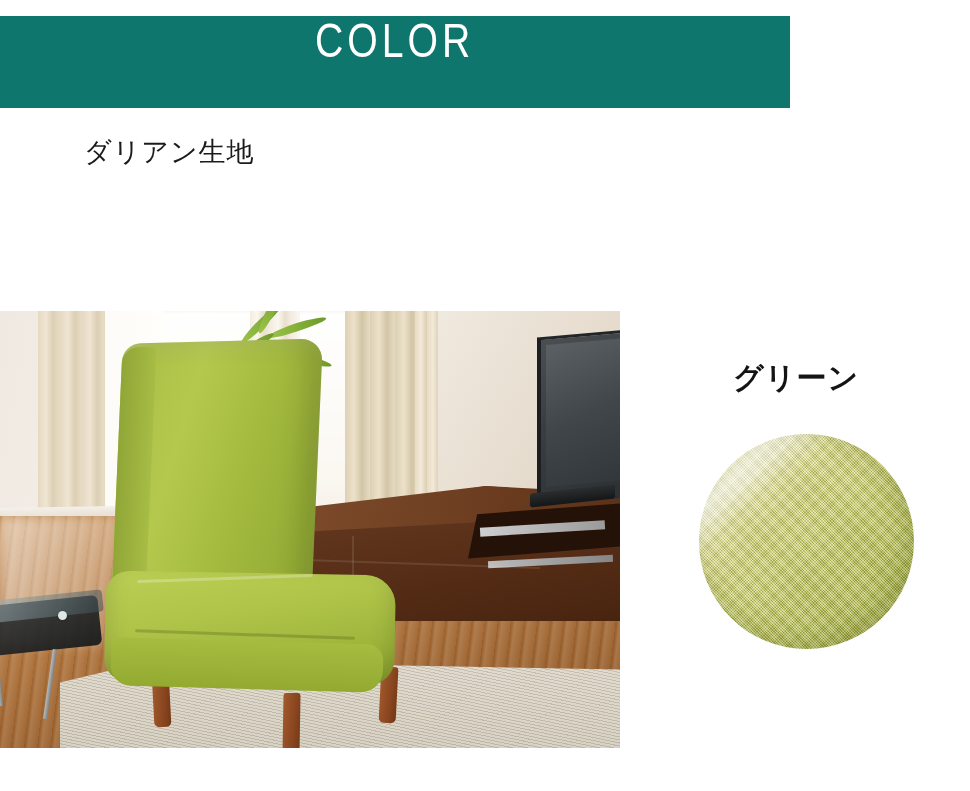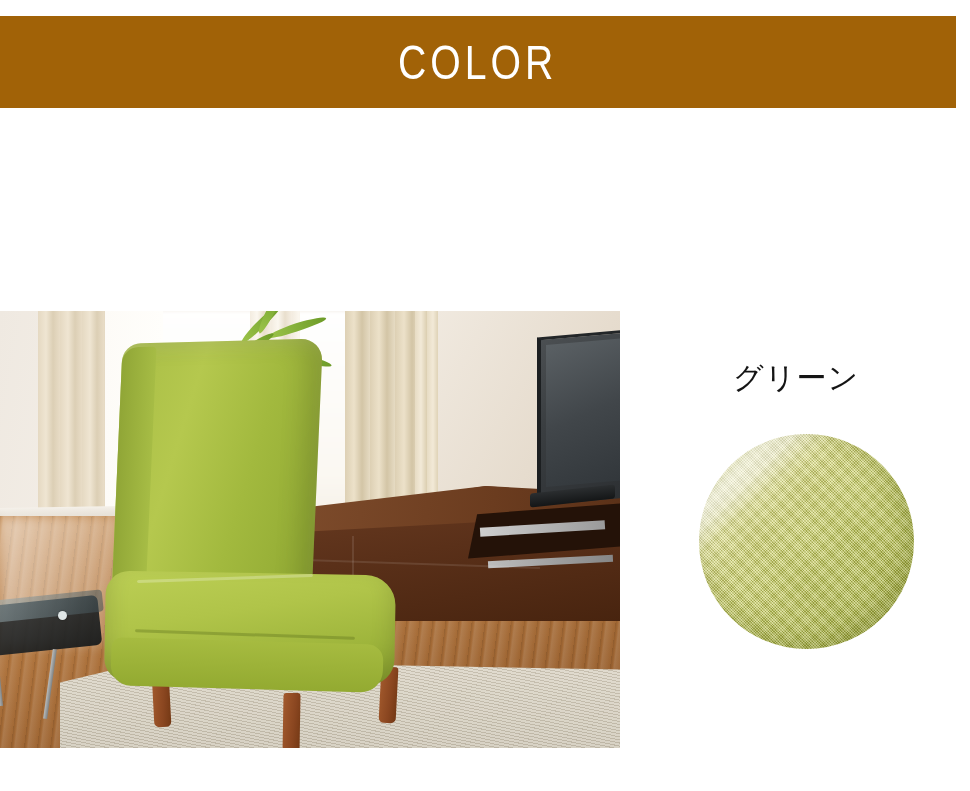--- a/index.html
+++ b/index.html
@@ -7,23 +7,23 @@
     width:970px;height:791px;
     background:#ffffff;
     font-family:"Liberation Sans","DejaVu Sans",sans-serif;
     overflow:hidden;
     position:relative;
   }
   .page{position:relative;width:970px;height:791px;background:#fff;}
 
   
   .banner{
-    position:absolute;left:0;top:16px;width:956px;height:92px;
-    background:#a16207;
-    display:flex;align-items:center;justify-content:center;
+    position:absolute;left:0;top:16px;width:790px;height:92px;
+    background:#0f766e;
+    display:flex;justify-content:center;
   }
   .banner-title{
     color:#ffffff;
     font-size:49px;
     letter-spacing:5px;
     font-weight:400;
     transform:scaleX(0.80);
     font-family:"Liberation Sans","DejaVu Sans",sans-serif;
     line-height:1;
     white-space:nowrap;
@@ -215,21 +215,21 @@
     background:linear-gradient(95deg,#a35a2d,#8a4620 60%,#733814);
     border-radius:3px 3px 5px 5px;
   }
   .leg-l{left:58px;top:330px;transform:rotate(-3deg);}
   .leg-r{left:285px;top:326px;transform:rotate(3deg);}
   .leg-c{left:188px;top:352px;height:62px;transform:rotate(1deg);}
 
   
   .swatch-label{
     position:absolute;left:733px;top:358px;
-    font-size:30px;font-weight:normal;color:#141414;letter-spacing:1px;white-space:nowrap;
+    font-size:30px;font-weight:bold;color:#141414;letter-spacing:1px;white-space:nowrap;
   }
   .swatch{
     position:absolute;left:699px;top:434px;width:215px;height:215px;border-radius:50%;
     background:
       repeating-linear-gradient(45deg, rgba(255,255,255,.30) 0 1px, rgba(0,0,0,.10) 1px 2px),
       repeating-linear-gradient(-45deg, rgba(255,255,255,.22) 0 1px, rgba(70,80,20,.16) 1px 2px),
       linear-gradient(138deg,#e7e49a 0%,#e2e08e 14%,#f2efb8 21%,#dcdd7c 30%,#c9cf5f 52%,#b4bd45 74%,#a5ae37 100%);
     box-shadow:inset -6px -6px 22px rgba(90,100,20,.28);
   }
   .swatch-streak{
@@ -240,20 +240,21 @@
 </style>
 </head>
 <body>
 
 <div class="page">
 
   <div class="banner">
     <div class="banner-title">COLOR</div>
   </div>
 
+  <div class="heading">ダリアン生地</div>
 
 
   <div class="photo">
     <div class="wall"></div>
     <div class="window-light"></div>
     <div class="curtain curtain-a"></div>
     <div class="curtain curtain-sheer"></div>
     <div class="curtain curtain-b"></div>
     <div class="curtain curtain-c"></div>
     <div class="curtain curtain-d"></div>

